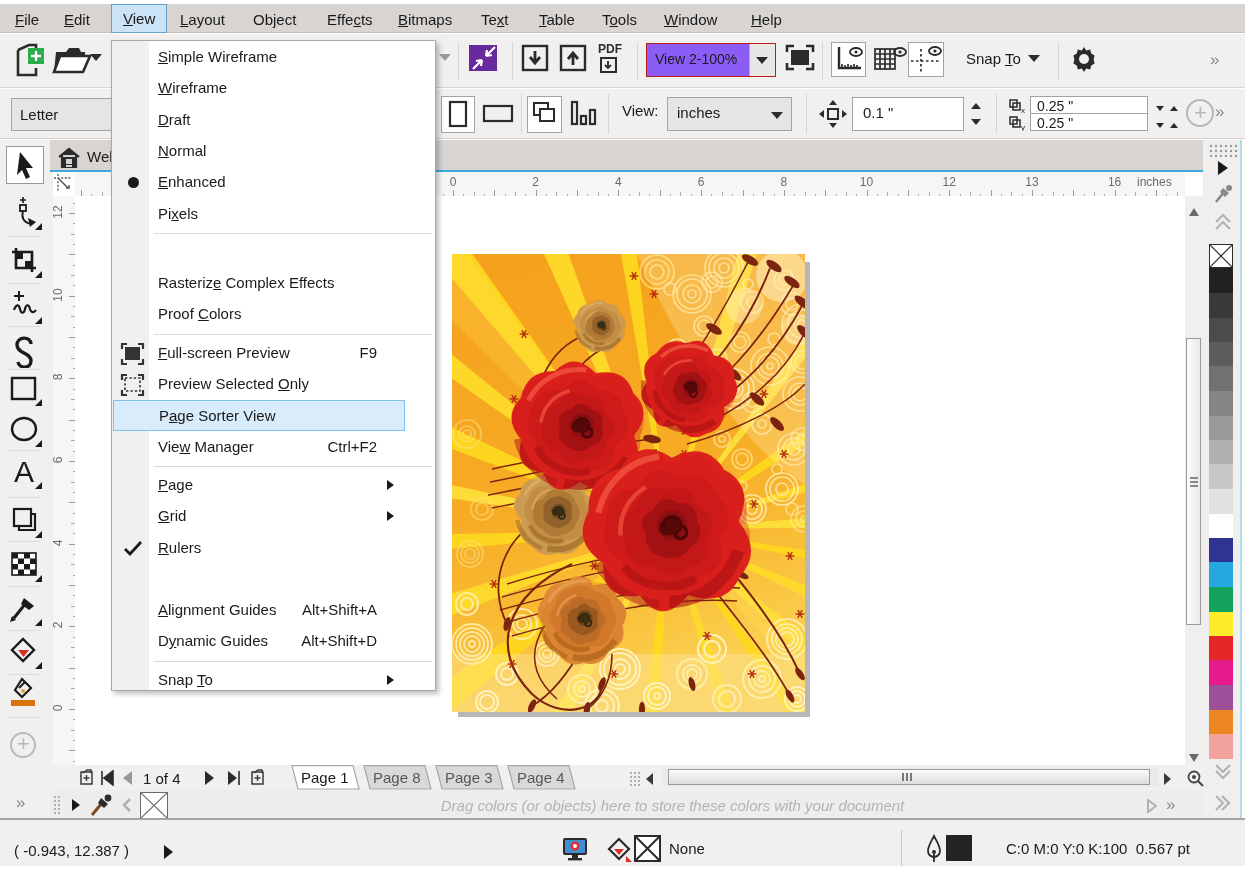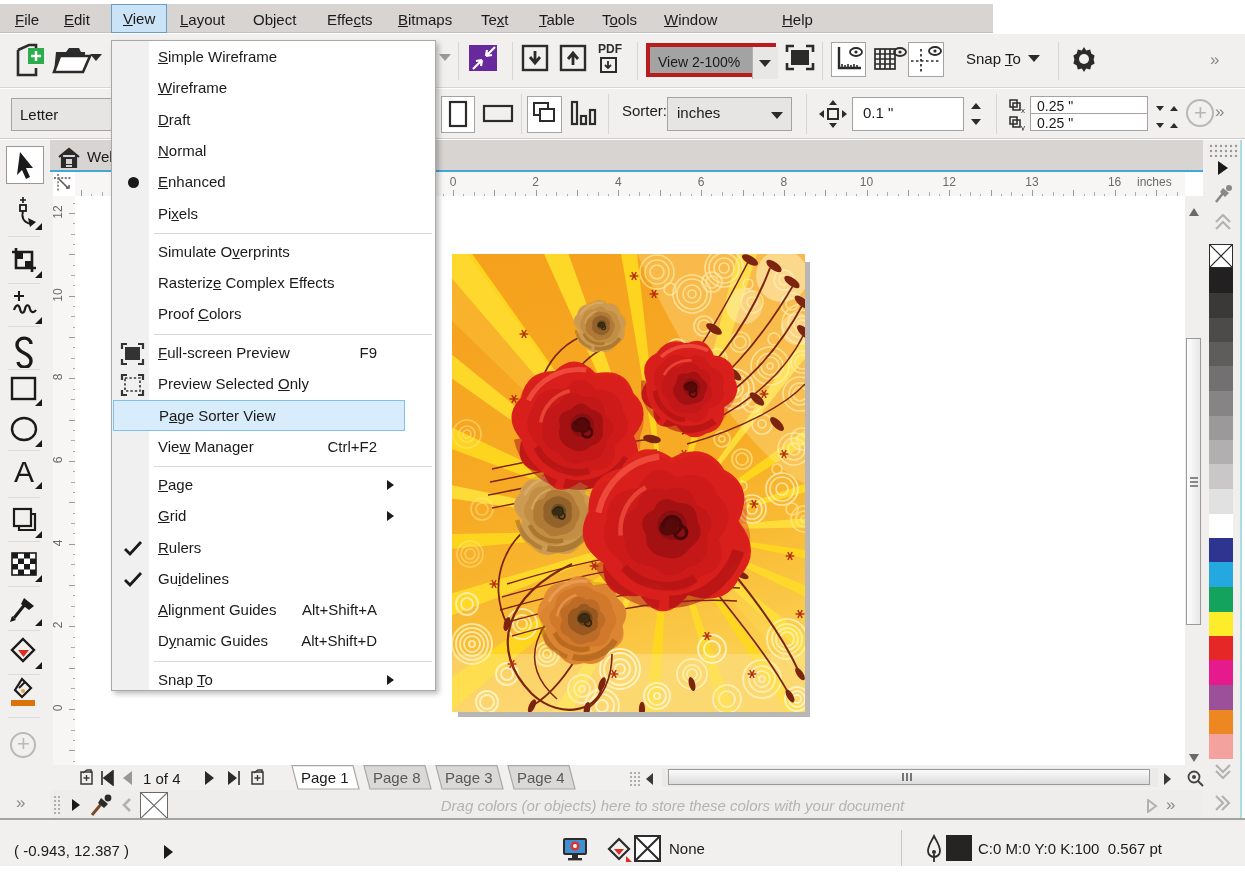--- a/index.html
+++ b/index.html
@@ -1,25 +1,25 @@
 <!DOCTYPE html>
 <html><head><meta charset="utf-8"><style>
 *{margin:0;padding:0;box-sizing:border-box}
 html,body{width:1245px;height:877px;overflow:hidden}
 body{font-family:"Liberation Sans",sans-serif;color:#1a1a1a;background:#fff;position:relative}
 .abs{position:absolute}
-.menubar{position:absolute;left:0;top:4px;width:993px;height:29px;background:#d7d4d2;border-bottom:1px solid #c2c0be}
+.menubar{position:absolute;left:0;top:4px;width:1245px;height:29px;background:#d7d4d2;border-bottom:1px solid #c2c0be}
 .mitem{position:absolute;top:7px;font-size:15px;color:#1a1a1a}
 .mview{border:1px solid #66a0c8;background:#cbe3f7;padding:5px 11px;top:0px;height:29px}
 .row1{position:absolute;left:0;top:34px;width:1245px;height:54px;background:#f1f0ef;border-bottom:1px solid #d8d6d4}
 .row2{position:absolute;left:0;top:89px;width:1245px;height:50px;background:#f1f0ef;border-bottom:1px solid #d0cecc}
 .vsep{position:absolute;top:8px;width:1px;height:38px;background:#d8d6d4}
 .vsep2{position:absolute;top:5px;width:1px;height:40px;background:#d8d6d4}
 .caret{position:absolute;width:0;height:0;border-left:6px solid transparent;border-right:6px solid transparent;border-top:7px solid #2b2b2b}
-.combo{background:#a3a3a3;border:4px solid #b91c1c}
+.combo{background:#8b5cf6;border:1px solid #b91c1c}
 .tglon{background:#fff;border:1px solid #a5a3a1}
 .chev{font-size:17px;color:#8a8886;letter-spacing:-2px}
 .toolbox{position:absolute;left:0;top:140px;width:50px;height:682px;background:#f1f0ef}
 .tbi{position:absolute;left:6px;width:38px;height:38px}
 .tbi.sel{background:#fff;border:1px solid #9a9896}
 .flyc{position:absolute;right:2px;bottom:2px;width:0;height:0;border-left:7px solid transparent;border-bottom:7px solid #1a1a1a}
 .tabbar{position:absolute;left:50px;top:140px;width:1153px;height:30px;background:#d7d4d2}
 .rnum{font-size:12px;color:#6a6a68}
 .vnum{transform:rotate(-90deg);text-align:center}
 .canvas{position:absolute;left:75px;top:196px;width:1110px;height:569px;background:#fff}
@@ -42,21 +42,21 @@
 <div class="mitem" style="left:64px"><u>E</u>dit</div>
 <div class="mitem mview" style="left:111px"><u>V</u>iew</div>
 <div class="mitem" style="left:180px"><u>L</u>ayout</div>
 <div class="mitem" style="left:253px">Ob<u>j</u>ect</div>
 <div class="mitem" style="left:327px">Effe<u>c</u>ts</div>
 <div class="mitem" style="left:398px"><u>B</u>itmaps</div>
 <div class="mitem" style="left:481px">Te<u>x</u>t</div>
 <div class="mitem" style="left:539px"><u>T</u>able</div>
 <div class="mitem" style="left:602px">T<u>o</u>ols</div>
 <div class="mitem" style="left:664px"><u>W</u>indow</div>
-<div class="mitem" style="left:782px"><u>H</u>elp</div>
+<div class="mitem" style="left:751px"><u>H</u>elp</div>
 </div>
 <div class="row1">
 <svg class="abs" style="left:12px;top:8px" width="34" height="38" viewBox="0 0 34 38">
 <path d="M6,8 L17,3 L24,3 L24,10" fill="none" stroke="#2b2b2b" stroke-width="2.6"></path>
 <path d="M6,8 L6,33 L24,33 L24,26" fill="none" stroke="#2b2b2b" stroke-width="2.6"></path>
 <rect x="16" y="6" width="16" height="16" fill="#2bad4e"></rect>
 <path d="M24,9 v10 M19,14 h10" stroke="#fff" stroke-width="2.4"></path>
 </svg>
 <svg class="abs" style="left:52px;top:12px" width="40" height="30" viewBox="0 0 40 30">
 <path d="M2,26 L4,6 L14,6 L17,2 L27,2 L29,6 L33,6 L33,10 L8,10 Z" fill="#2b2b2b"></path>
@@ -144,21 +144,21 @@
         </g>
       </svg></div>
 <svg class="abs" style="left:566px;top:7px" width="34" height="35" viewBox="0 0 34 35">
 <g fill="none" stroke="#2b2b2b" stroke-width="2.2">
         <rect x="6" y="6" width="5" height="22"></rect>
         <rect x="15" y="20" width="5" height="8"></rect>
         <rect x="24" y="14" width="5" height="14"></rect>
       </g>
     </svg>
 <div class="vsep2" style="left:608px"></div>
-<div class="abs" style="left:622px;top:13px;font-size:15px">Sorter:</div>
+<div class="abs" style="left:622px;top:13px;font-size:15px">View:</div>
 <div class="abs" style="left:667px;top:8px;width:125px;height:34px;background:#e7e5e3;border:1px solid #a5a3a1">
       <div class="abs" style="left:9px;top:6px;font-size:15px">inches</div>
       <div class="caret" style="left:103px;top:14px"></div>
     </div>
 <div class="vsep2" style="left:806px"></div>
 <svg class="abs" style="left:818px;top:10px" width="30" height="30" viewBox="0 0 30 30">
 <rect x="10" y="10" width="10" height="10" fill="none" stroke="#2b2b2b" stroke-width="2"></rect>
 <path d="M15,1 l4,5 h-8 Z M15,29 l-4,-5 h8 Z M1,15 l5,-4 v8 Z M29,15 l-5,4 v-8 Z" fill="#2b2b2b"></path>
     </svg>
 <div class="abs" style="left:852px;top:8px;width:112px;height:34px;background:#fff;border:1px solid #a5a3a1">
@@ -1017,21 +1017,21 @@
         <path d="M0,0 L23,23 M23,0 L0,23" stroke="#2b2b2b" stroke-width="2"></path>
       </svg></div>
 <div class="abs" style="left:669px;top:20px;font-size:15px">None</div>
 <div class="abs" style="left:901px;top:10px;width:1px;height:36px;background:#c9c7c5"></div>
 <svg class="abs" style="left:925px;top:14px" width="18" height="30" viewBox="0 0 18 30">
 <path d="M9,2 C12,8 15,12 15,17 a6,6 0 1,1 -12,0 C3,12 6,8 9,2 Z" fill="none" stroke="#2b2b2b" stroke-width="1.8"></path>
 <circle cx="9" cy="18" r="2" fill="#2b2b2b"></circle>
       <path d="M9,20 v8" stroke="#2b2b2b" stroke-width="1.8"></path>
     </svg>
 <div class="abs" style="left:946px;top:15px;width:26px;height:26px;background:#262423"></div>
-<div class="abs" style="left:978px;top:20px;font-size:15px">C:0 M:0 Y:0 K:100&nbsp;&nbsp;0.567 pt</div>
+<div class="abs" style="left:1006px;top:20px;font-size:15px">C:0 M:0 Y:0 K:100&nbsp;&nbsp;0.567 pt</div>
 </div>
 <div class="abs" style="left:0;top:866px;width:1245px;height:11px;background:#fff"></div>
 <div class="ddmenu">
 <div class="gutter"></div>
 <div class="dditem" style="top:1px">
       <span class="ddtext"><u>S</u>imple Wireframe</span>
     </div>
 <div class="dditem" style="top:32px">
       <span class="ddtext"><u>W</u>ireframe</span>
     </div>
@@ -1042,23 +1042,20 @@
       <span class="ddtext"><u>N</u>ormal</span>
     </div>
 <div class="dditem" style="top:126px">
       <span class="ddtext"><u>E</u>nhanced</span>
       <div class="abs" style="left:15px;top:10px;width:11px;height:11px;border-radius:50%;background:#1a1a1a"></div>
     </div>
 <div class="dditem" style="top:158px">
       <span class="ddtext">Pi<u>x</u>els</span>
     </div>
 <div class="ddsep" style="top:192px"></div>
-<div class="dditem" style="top:196px">
-      <span class="ddtext">Simulate O<u>v</u>erprints</span>
-    </div>
 <div class="dditem" style="top:227px">
       <span class="ddtext">Rasteriz<u>e</u> Complex Effects</span>
     </div>
 <div class="dditem" style="top:258px">
       <span class="ddtext">Proof <u>C</u>olors</span>
     </div>
 <div class="ddsep" style="top:293px"></div>
 <div class="dditem" style="top:297px">
       <span class="ddtext"><u>F</u>ull-screen Preview</span>
       <span class="ddright">F9</span>
@@ -1093,26 +1090,20 @@
       <svg class="abs" style="right:10px;top:9px" width="9" height="12">
         <path d="M1,1 L8,6 L1,11 Z" fill="#1a1a1a"></path>
       </svg>
     </div>
 <div class="dditem" style="top:492px">
       <span class="ddtext"><u>R</u>ulers</span>
       <svg class="abs" style="left:10px;top:7px" width="20" height="17">
         <path d="M2,9 L7,14 L18,2" fill="none" stroke="#1a1a1a" stroke-width="2.8"></path>
       </svg>
     </div>
-<div class="dditem" style="top:523px">
-      <span class="ddtext">Gu<u>i</u>delines</span>
-      <svg class="abs" style="left:10px;top:7px" width="20" height="17">
-        <path d="M2,9 L7,14 L18,2" fill="none" stroke="#1a1a1a" stroke-width="2.8"></path>
-      </svg>
-    </div>
 <div class="dditem" style="top:554px">
       <span class="ddtext"><u>A</u>lignment Guides</span>
       <span class="ddright">Alt+Shift+A</span>
     </div>
 <div class="dditem" style="top:585px">
       <span class="ddtext">D<u>y</u>namic Guides</span>
       <span class="ddright">Alt+Shift+D</span>
     </div>
 <div class="ddsep" style="top:620px"></div>
 <div class="dditem" style="top:624px">

